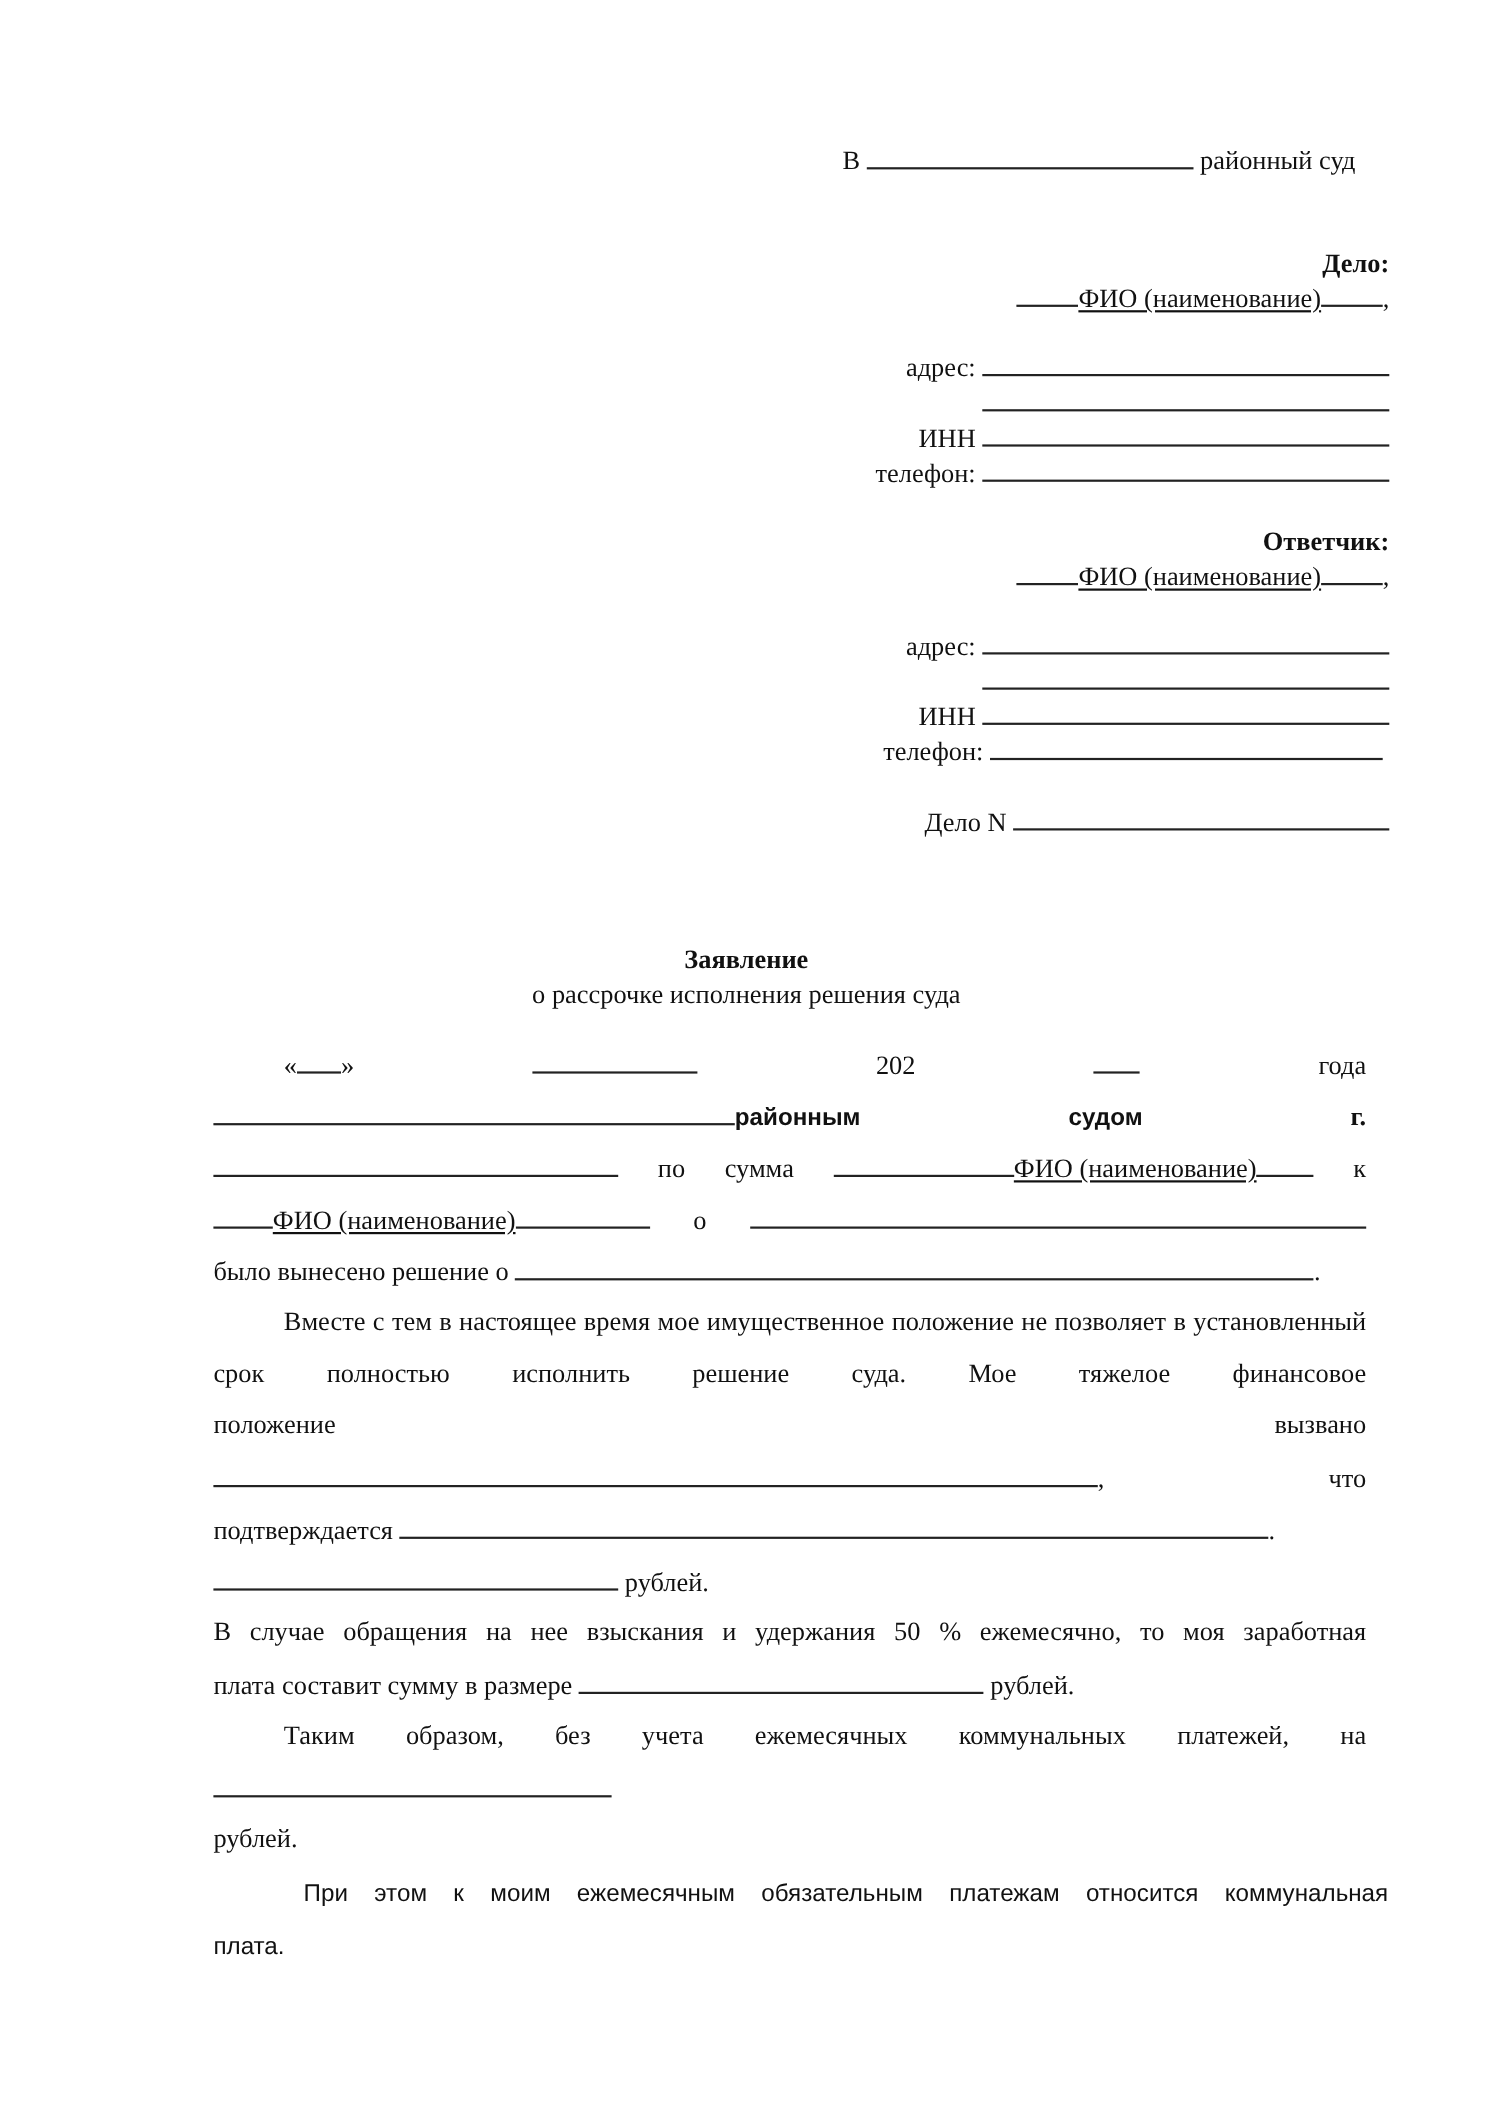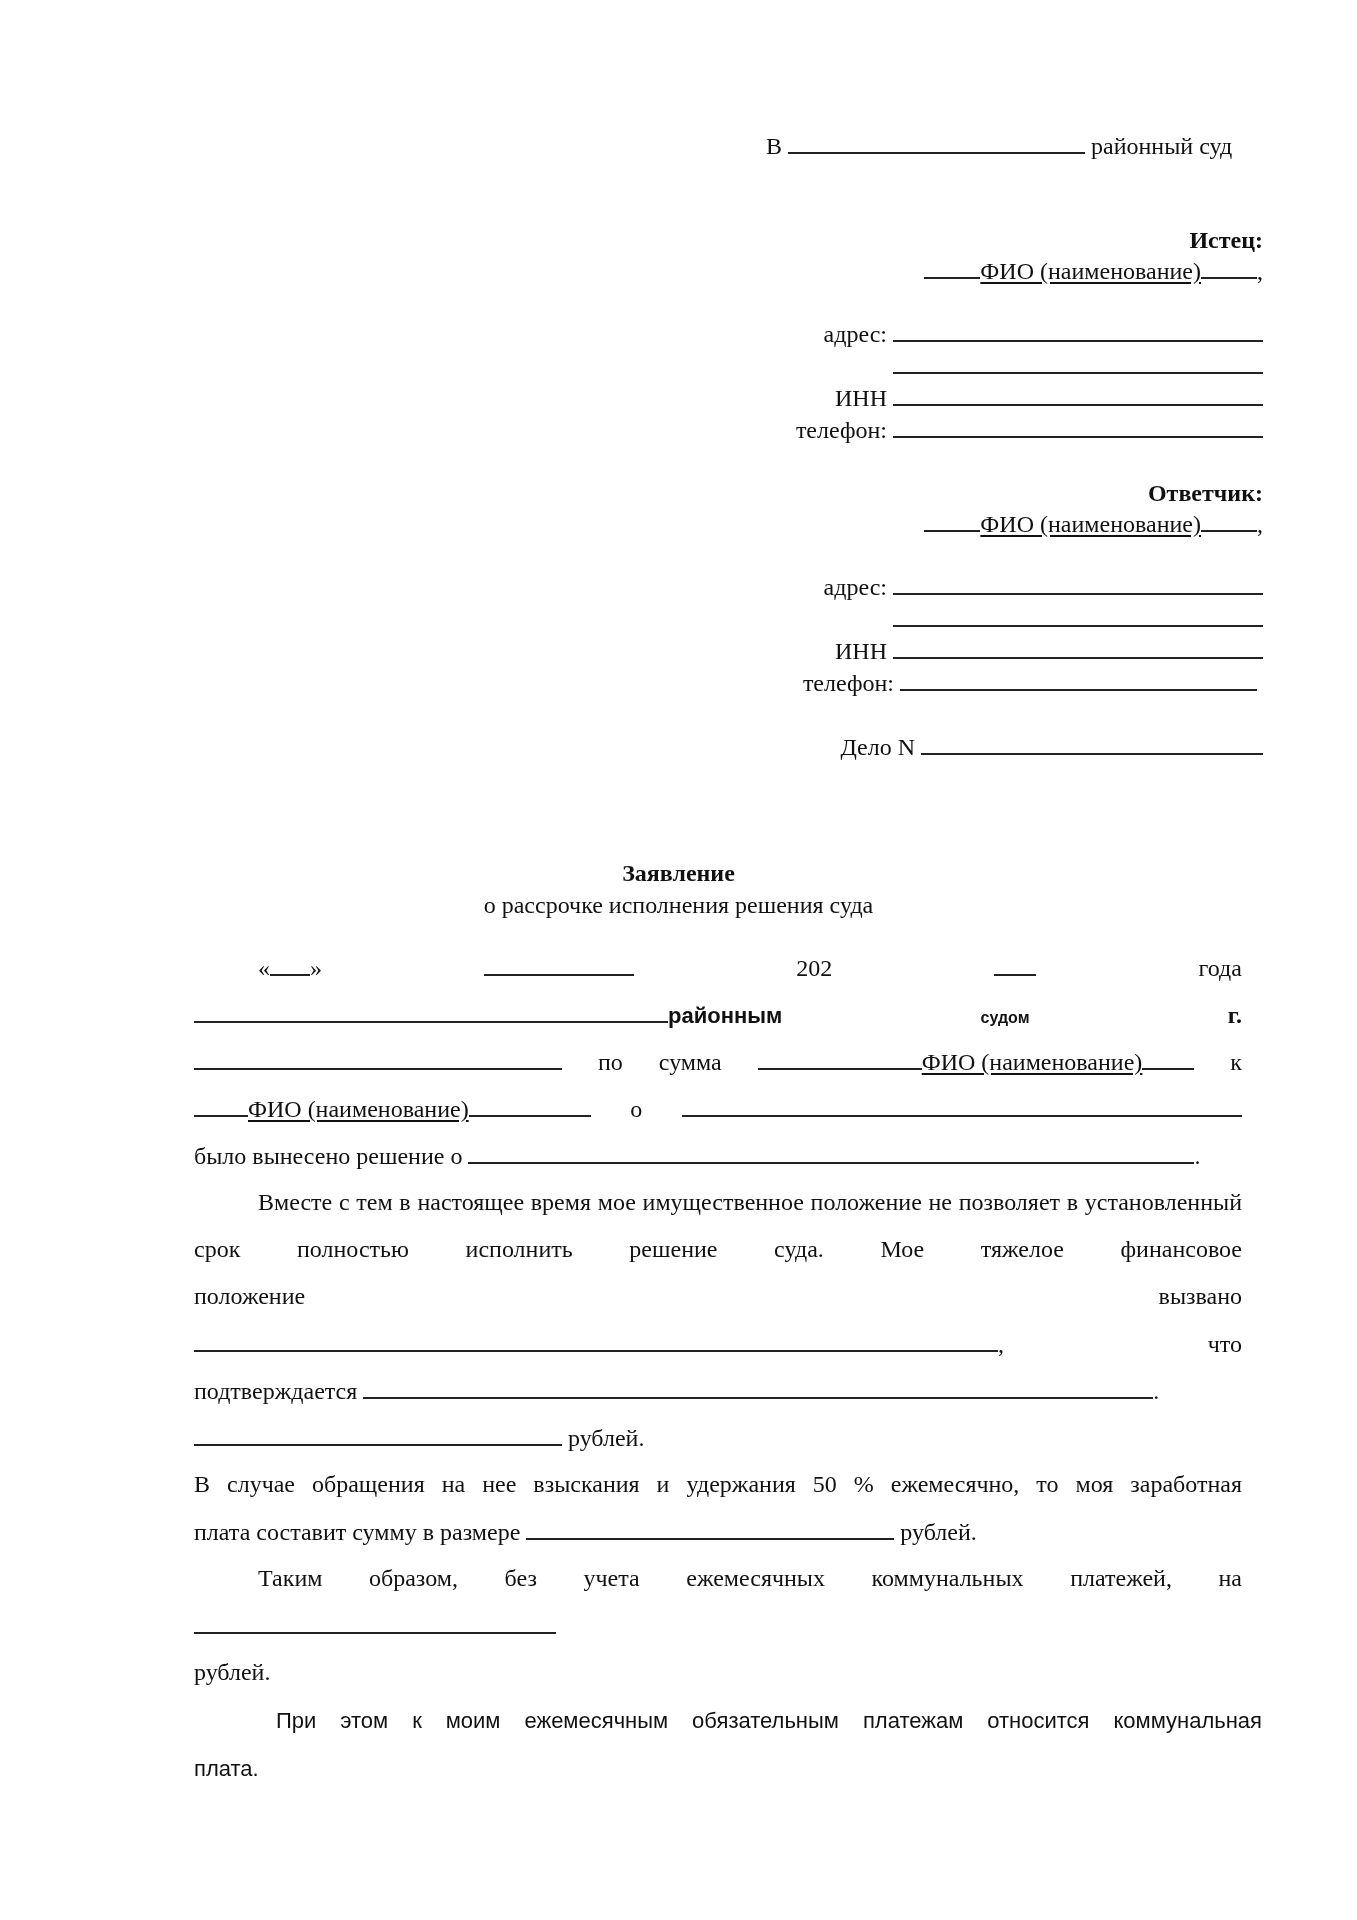--- a/index.html
+++ b/index.html
@@ -18,21 +18,21 @@
 </style>
 </head>
 <body>
 
 <div class="abs" style="left:766px; top:130px;">
   <span>В</span>
   <span class="blank field" style="width:297px;"></span>
   <span>районный суд</span>
 </div>
 
-<div class="abs right bold" style="right:94px; top:225px;">Истец:</div>
+<div class="abs right bold" style="right:94px; top:225px;">Дело:</div>
 <div class="abs" style="right:94px; top:255px;">
   <span class="blank field" style="width:56px;"></span><span class="ul field">ФИО  (наименование)</span><span class="blank field" style="width:56px;"></span><span>,</span>
 </div>
 <div class="abs" style="right:94px; top:318px;">
   <span>адрес:</span>
   <span class="blank field" style="width:370px;"></span>
 </div>
 <div class="abs" style="right:94px; top:350px;">
   <span class="blank field" style="width:370px;"></span>
 </div>
@@ -76,21 +76,21 @@
 <div class="row" style="top:952px;">
   <span style="margin-left:64px;"><span>«</span><span class="blank field" style="width:40px;"></span><span>»</span></span>
   <span class="blank field" style="width:150px;"></span>
   <span>202</span>
   <span class="blank field" style="width:42px;"></span>
   <span>года</span>
 </div>
 
 <div class="row" style="top:999px;font-weight:bold;">
   <span><span class="blank field" style="width:474px;"></span><span class="sans" style="font-size:22px;">районным</span></span>
-  <span class="sans" style="font-size:16px;">судом</span>
+  <span class="sans" style="font-size:22px;">судом</span>
   <span>г.</span>
 </div>
 
 <div class="row" style="top:1046px;text-align:right;">
   <span class="blank field" style="width:368px;"></span>
   <span>по</span>
   <span>сумма</span>
   <span><span class="blank field" style="width:164px;"></span><span class="ul field">ФИО  (наименование)</span><span class="blank field" style="width:52px;"></span></span>
   <span>к</span>
 </div>

